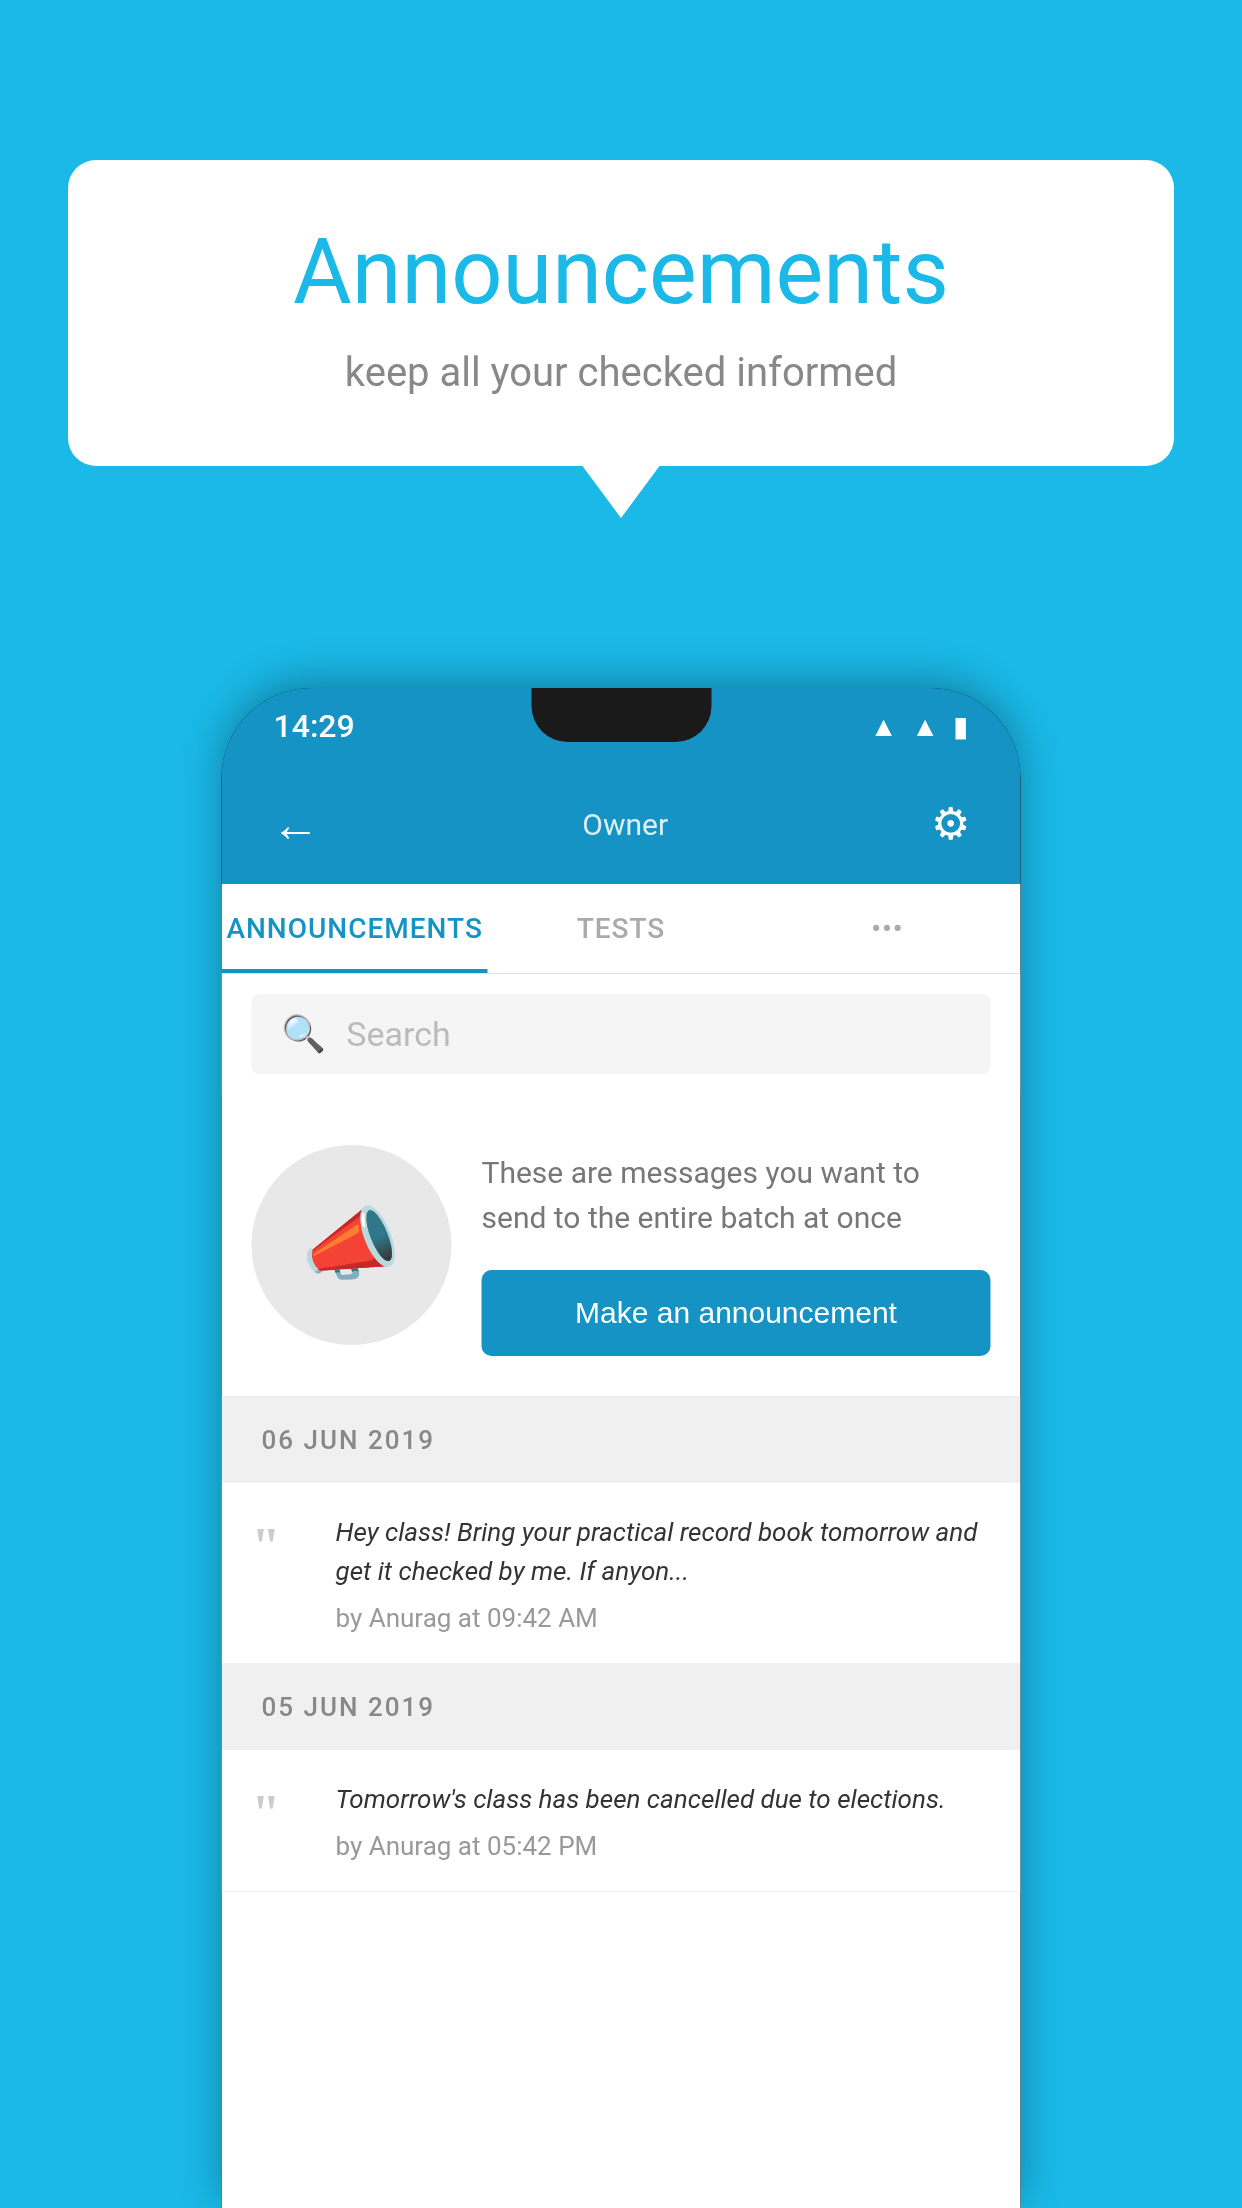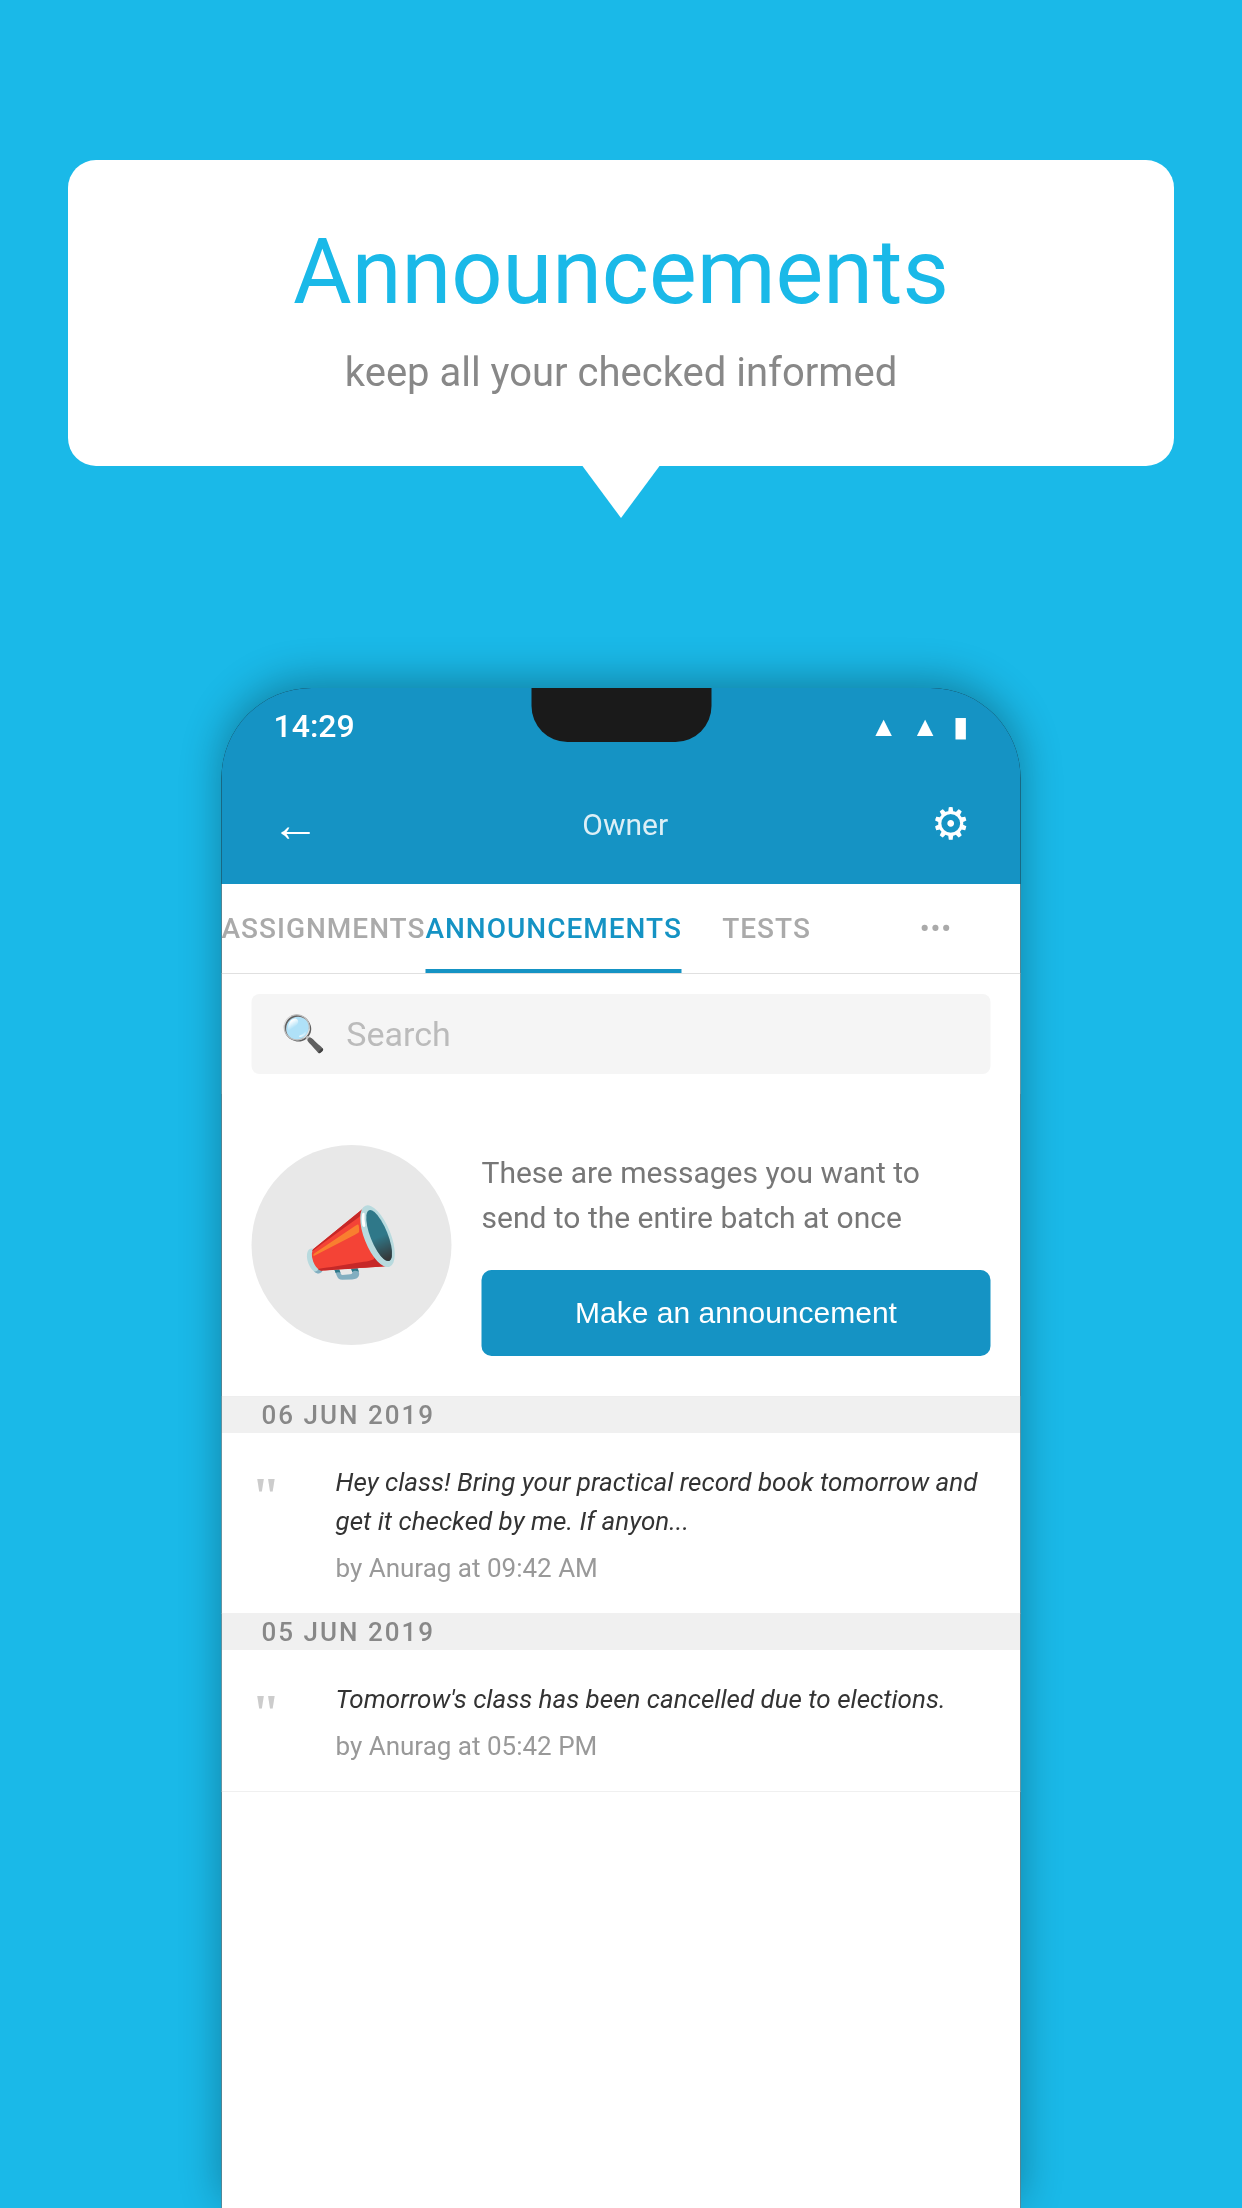--- a/index.html
+++ b/index.html
@@ -266,21 +266,21 @@
       padding: 26px 40px;
       font-size: 30px;
       font-weight: 500;
       cursor: pointer;
       width: 100%;
     }
 
     
     .date-separator {
       background: #f0f0f0;
-      padding: 3px 40px;
+      padding: 28px 40px;
       font-size: 26px;
       color: #888;
       font-weight: 500;
       letter-spacing: 2px;
     }
 
     
     .announcement-item {
       display: flex;
       padding: 30px 30px;
@@ -340,21 +340,20 @@
 
   <div class="app-bar">
     <div class="back-btn">←</div>
     <div class="app-bar-title-container">
       <div class="app-bar-subtitle">Owner</div>
     </div>
     <div class="settings-btn">⚙</div>
   </div>
 
   <div class="tabs-container">
-    <div class="tab">ASSIGNMENTS</div>
     <div class="tab active">ANNOUNCEMENTS</div>
     <div class="tab">TESTS</div>
     <div class="tab">•••</div>
   </div>
 
   <div class="phone-content">
 
     <div class="search-container">
       <div class="search-bar">
         <span class="search-icon-wrap">🔍</span>

